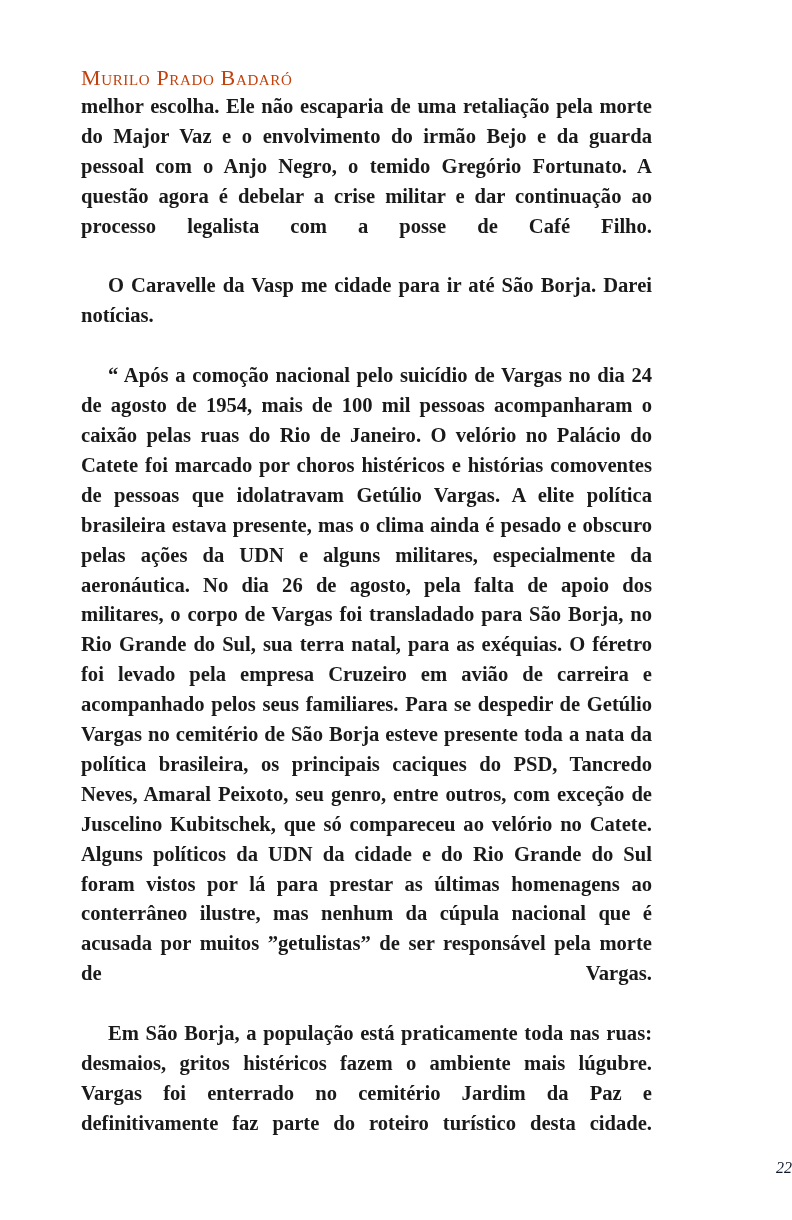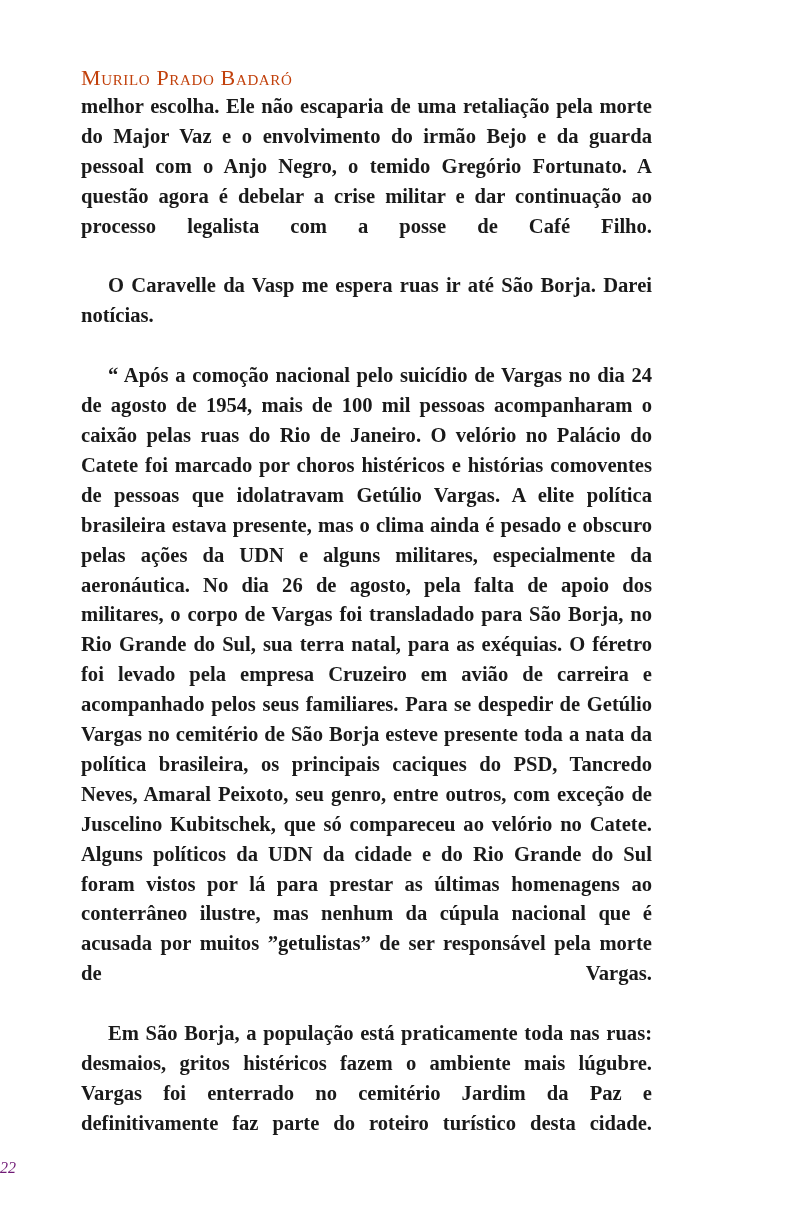--- a/index.html
+++ b/index.html
@@ -66,35 +66,35 @@
     display: inline-block;
     width: 100%;
   }
 
   
   .folio {
     position: absolute;
     left: 0;
     top: 1159px;
     width: 792px;
-    text-align: left;
+    text-align: right;
     font-size: 16px;
     font-style: italic;
-    color: #701a75;
+    color: #0f172a;
   }
 </style>
 </head>
 <body>
 
 <div class="page">
 
   <div class="running-head">Murilo Prado Badaró</div>
 
   <div class="textblock">
     <p class="para no-indent">melhor escolha. Ele não escaparia de uma retaliação pela morte do Major Vaz e o envolvimento do irmão Bejo e da guarda pessoal com o Anjo Negro, o temido Gregório Fortunato. A questão agora é debelar a crise militar e dar continuação ao processo legalista com a posse de Café Filho.</p>
-    <p class="para">O Caravelle da Vasp me espera ruas ir até São Borja. Darei notícias.</p>
+    <p class="para">O Caravelle da Vasp me cidade para ir até São Borja. Darei notícias.</p>
     <p class="para">“ Após a comoção nacional pelo suicídio de Vargas no dia 24 de agosto de 1954, mais de 100 mil pessoas acompanharam o caixão pelas ruas do Rio de Janeiro. O velório no Palácio do Catete foi marcado por choros histéricos e histórias comoventes de pessoas que idolatravam Getúlio Vargas. A elite política brasileira estava presente, mas o clima ainda é pesado e obscuro pelas ações da UDN e alguns militares, especialmente da aeronáutica. No dia 26 de agosto, pela falta de apoio dos militares, o corpo de Vargas foi transladado para São Borja, no Rio Grande do Sul, sua terra natal, para as exéquias. O féretro foi levado pela empresa Cruzeiro em avião de carreira e acompanhado pelos seus familiares. Para se despedir de Getúlio Vargas no cemitério de São Borja esteve presente toda a nata da política brasileira, os principais caciques do PSD, Tancredo Neves, Amaral Peixoto, seu genro, entre outros, com exceção de Juscelino Kubitschek, que só compareceu ao velório no Catete. Alguns políticos da UDN da cidade e do Rio Grande do Sul foram vistos por lá para prestar as últimas homenagens ao conterrâneo ilustre, mas nenhum da cúpula nacional que é acusada por muitos ”getulistas” de ser responsável pela morte de Vargas.</p>
     <p class="para">Em São Borja, a população está praticamente toda nas ruas: desmaios, gritos histéricos fazem o ambiente mais lúgubre. Vargas foi enterrado no cemitério Jardim da Paz e definitivamente faz parte do roteiro turístico desta cidade.</p>
   </div>
 
   <div class="folio">22</div>
 
 </div>
 
 </body></html>

